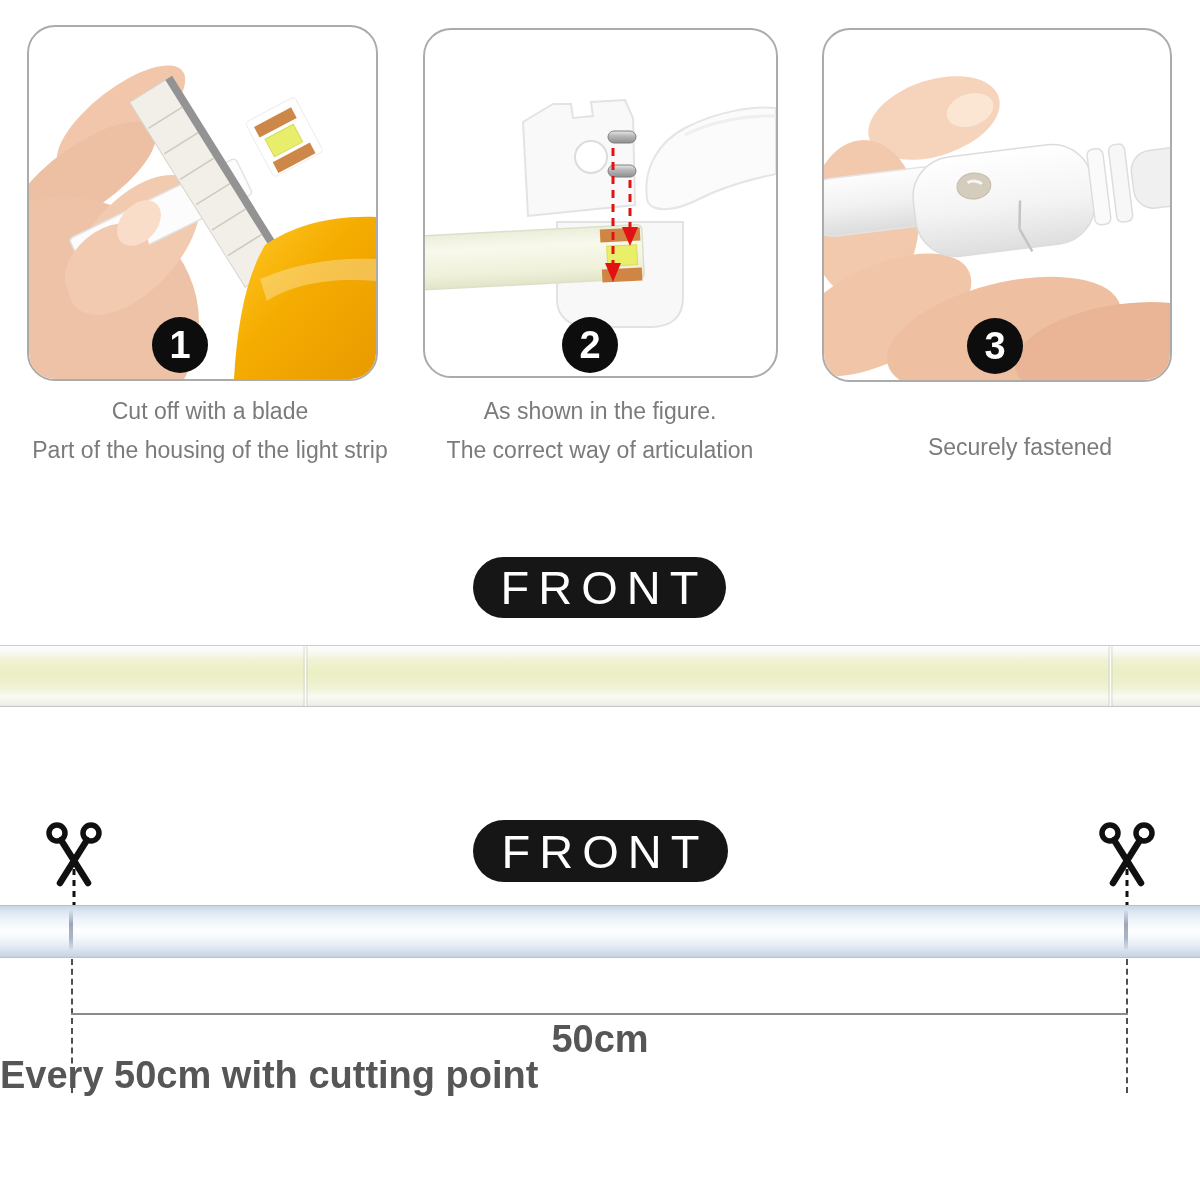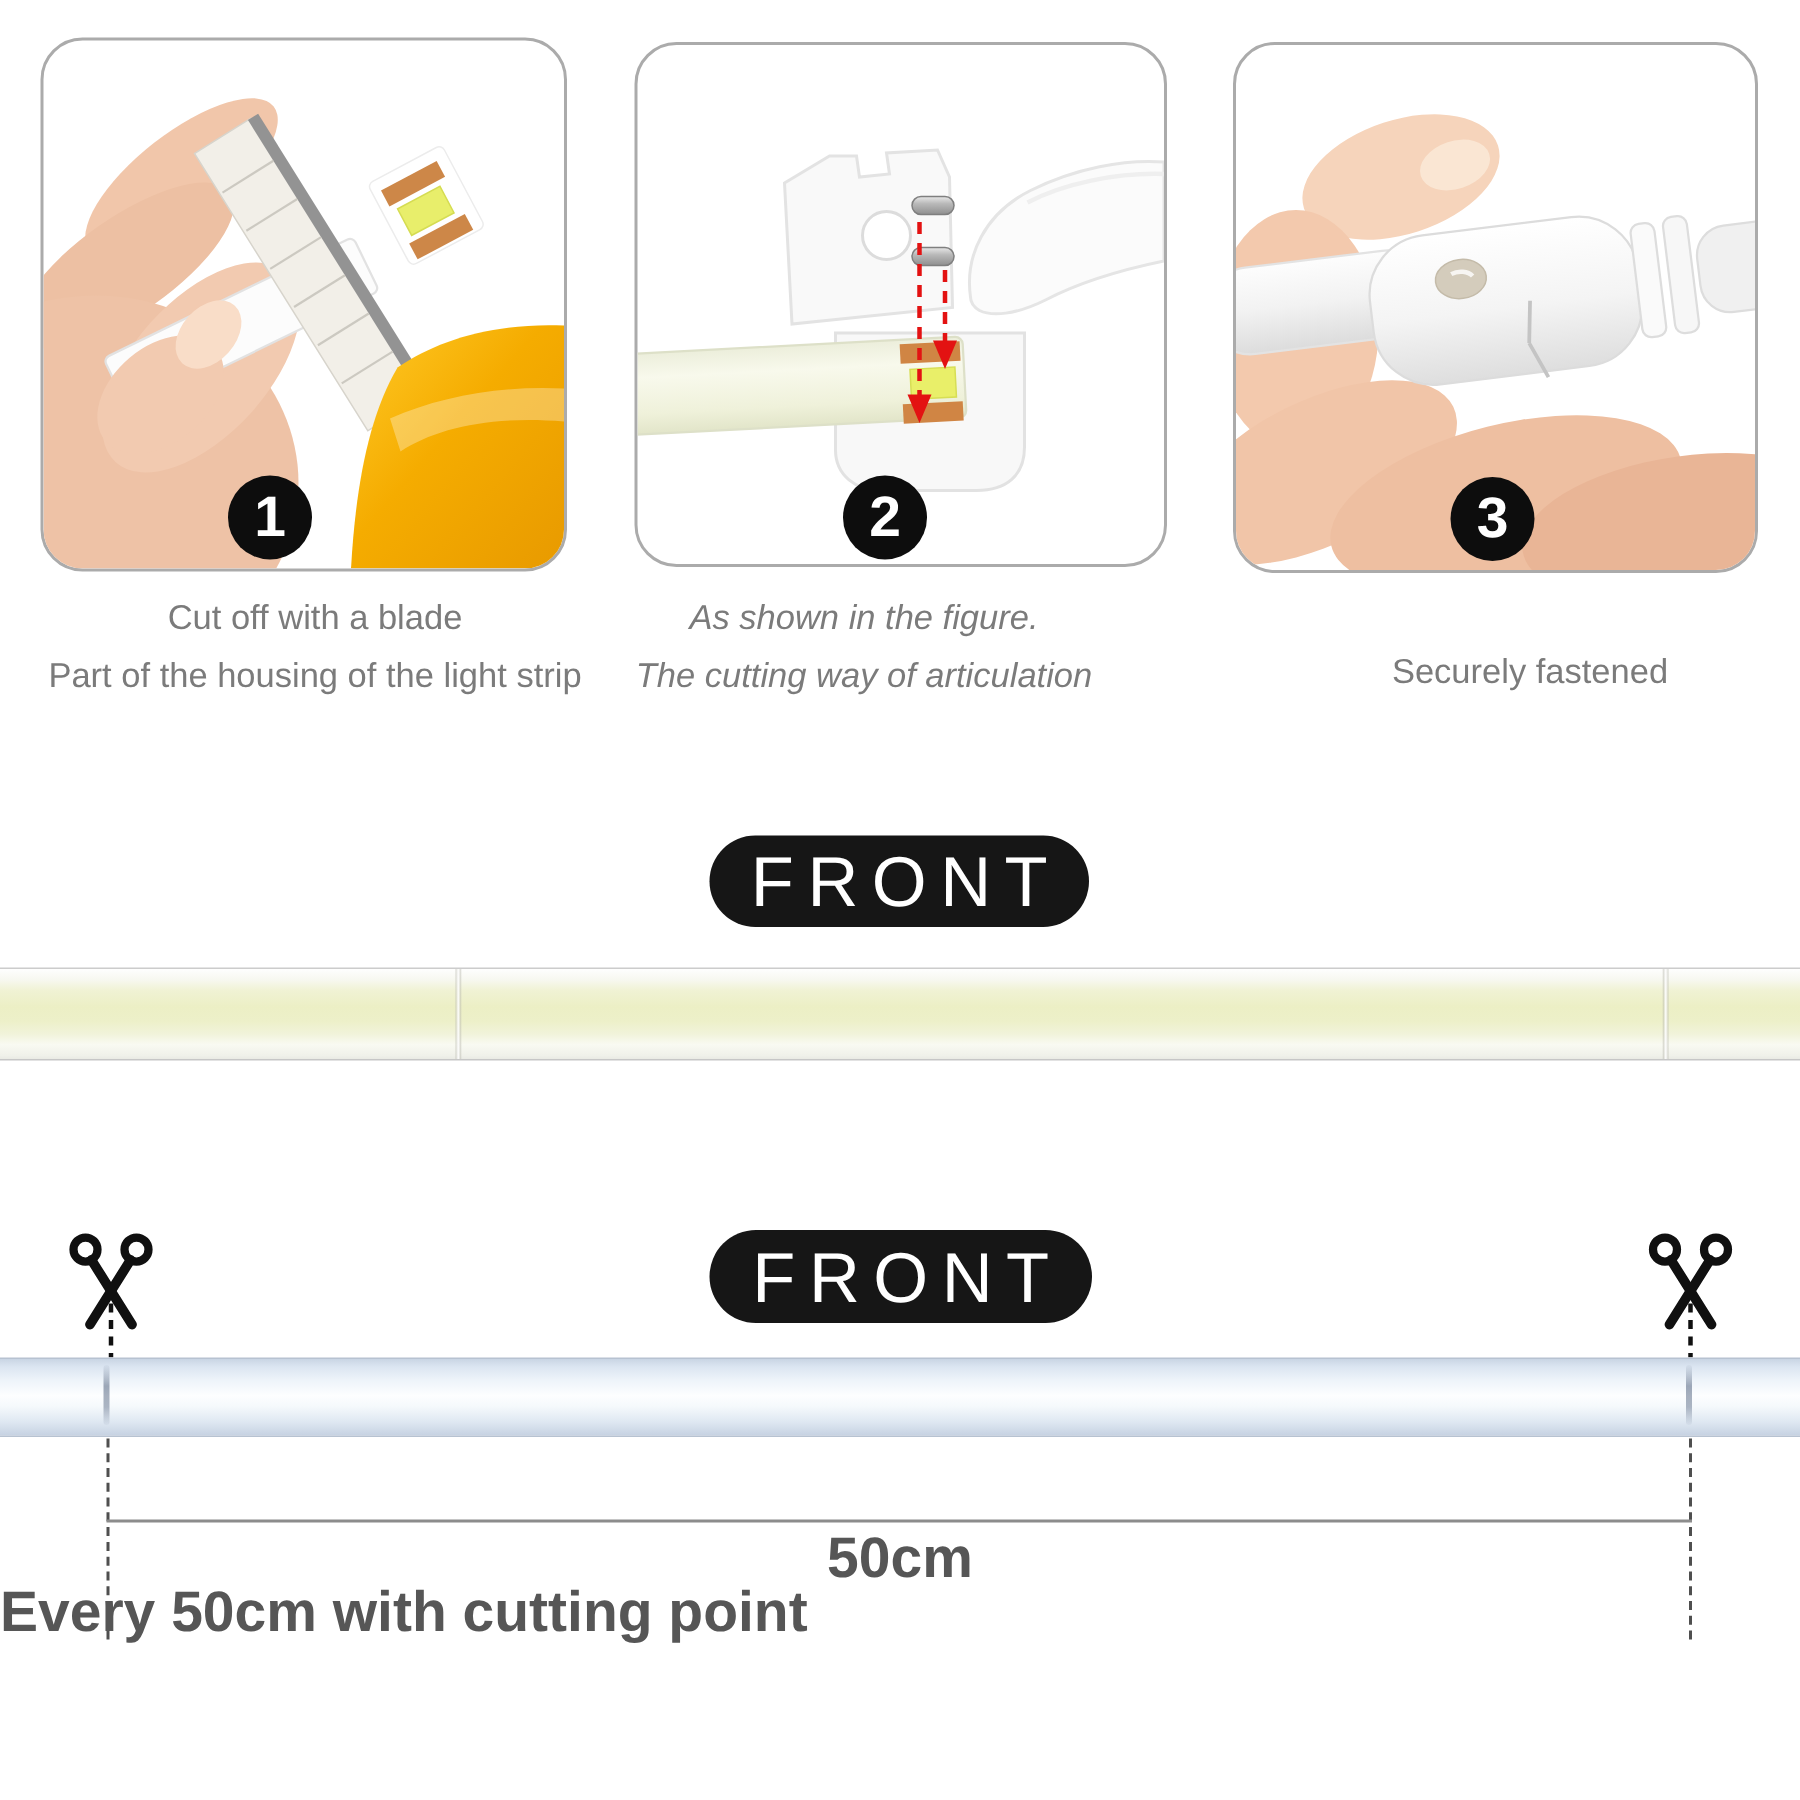--- a/index.html
+++ b/index.html
@@ -16,21 +16,21 @@
 
   .badge { position: absolute; width: 56px; height: 56px; border-radius: 50%; background: #0d0d0d;
            color: #ffffff; font-weight: bold; font-size: 38px; display: flex; align-items: center; justify-content: center; }
   #badge1 { left: 123px; top: 290px; }
   #badge2 { left: 137px; top: 287px; }
   #badge3 { left: 143px; top: 288px; }
 
   
   .caption { position: absolute; top: 392px; color: #7b7b7b; font-size: 23px; line-height: 39px; text-align: center; }
   #cap1 { left: 5px;   width: 410px; }
-  #cap2 { left: 396px; width: 360px; font-style: italic; }
+  #cap2 { left: 420px; width: 360px; }
   #cap3 { left: 820px; width: 400px; margin-top: 36px; }
 
   
   .pill { position: absolute; background: #161616; color: #ffffff; border-radius: 32px;
           display: flex; align-items: center; justify-content: center;
           font-weight: normal; font-size: 47px; letter-spacing: 9px; text-indent: 9px; }
   #front-pill { left: 473px; top: 557px; width: 253px; height: 61px; }
   #back-pill  { left: 473px; top: 820px; width: 255px; height: 62px; }
 
   
@@ -197,21 +197,21 @@
     </svg>
     <div class="badge" id="badge3">3</div>
   </div>
 
   <div class="caption" id="cap1">
     <div>Cut off with a blade</div>
     <div>Part of the housing of the light strip</div>
   </div>
   <div class="caption" id="cap2">
     <div>As shown in the figure.</div>
-    <div>The cutting way of articulation</div>
+    <div>The correct way of articulation</div>
   </div>
   <div class="caption" id="cap3">
     <div>Securely fastened</div>
     <div></div>
   </div>
 
   <div class="pill" id="front-pill">
     <span>FRONT</span>
   </div>
   <div class="front-strip">

